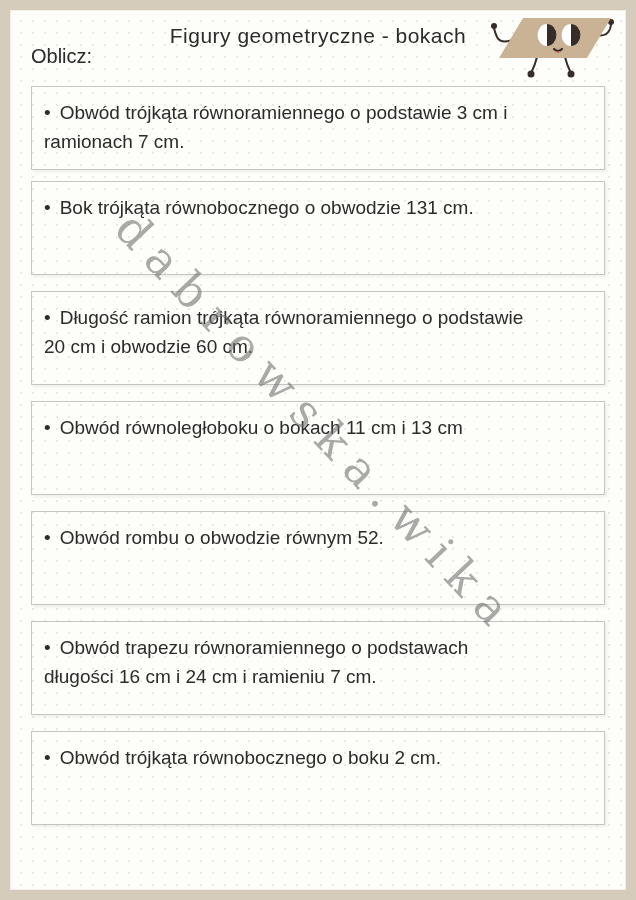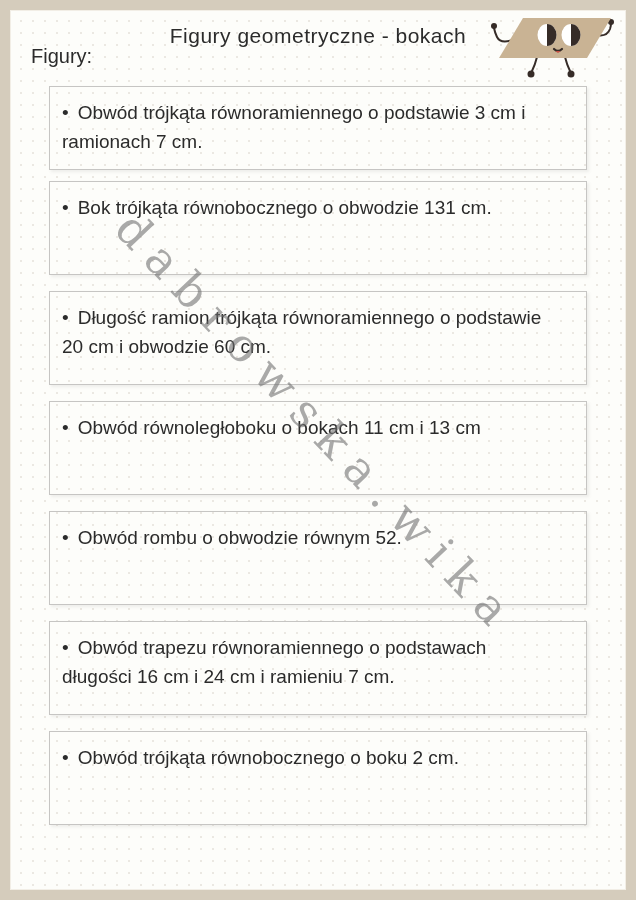--- a/index.html
+++ b/index.html
@@ -49,21 +49,21 @@
   }
   .mascot {
     position: absolute;
     right: 8px;
     top: 2px;
     width: 132px;
     height: 70px;
   }
   .tasks {
     position: relative;
-    margin: 0 38px;
+    margin: 0 20px;
   }
   .task-box {
     box-sizing: border-box;
     min-height: 94px;
     margin-bottom: 16px;
     border: 1px solid #c6c5c3;
     box-shadow: 2px 2px 3px rgba(120,120,120,0.12);
     padding: 11px 12px;
     font-size: 19px;
     line-height: 29px;
@@ -95,21 +95,21 @@
     pointer-events: none;
   }
 </style>
 </head>
 <body>
 
 <div class="page">
 
   <div class="header">
     <div class="page-title">Figury geometryczne - bokach</div>
-    <div class="instruction">Figury:</div>
+    <div class="instruction">Oblicz:</div>
 
     <svg class="mascot" viewBox="0 0 132 70" aria-hidden="true">
 
       <path d="M30 26 Q16 32 12 24 Q10 20 9 15" fill="none" stroke="#362c28" stroke-width="2" stroke-linecap="round"></path>
       <circle cx="9" cy="13" r="3" fill="#362c28"></circle>
       <path d="M112 22 Q122 24 125 16 Q126 13 126 10" fill="none" stroke="#362c28" stroke-width="2" stroke-linecap="round"></path>
       <circle cx="126" cy="9" r="3" fill="#362c28"></circle>
 
       <path d="M52 44 Q50 52 47 58" fill="none" stroke="#362c28" stroke-width="2" stroke-linecap="round"></path>
       <circle cx="46" cy="61" r="3.5" fill="#362c28"></circle>

